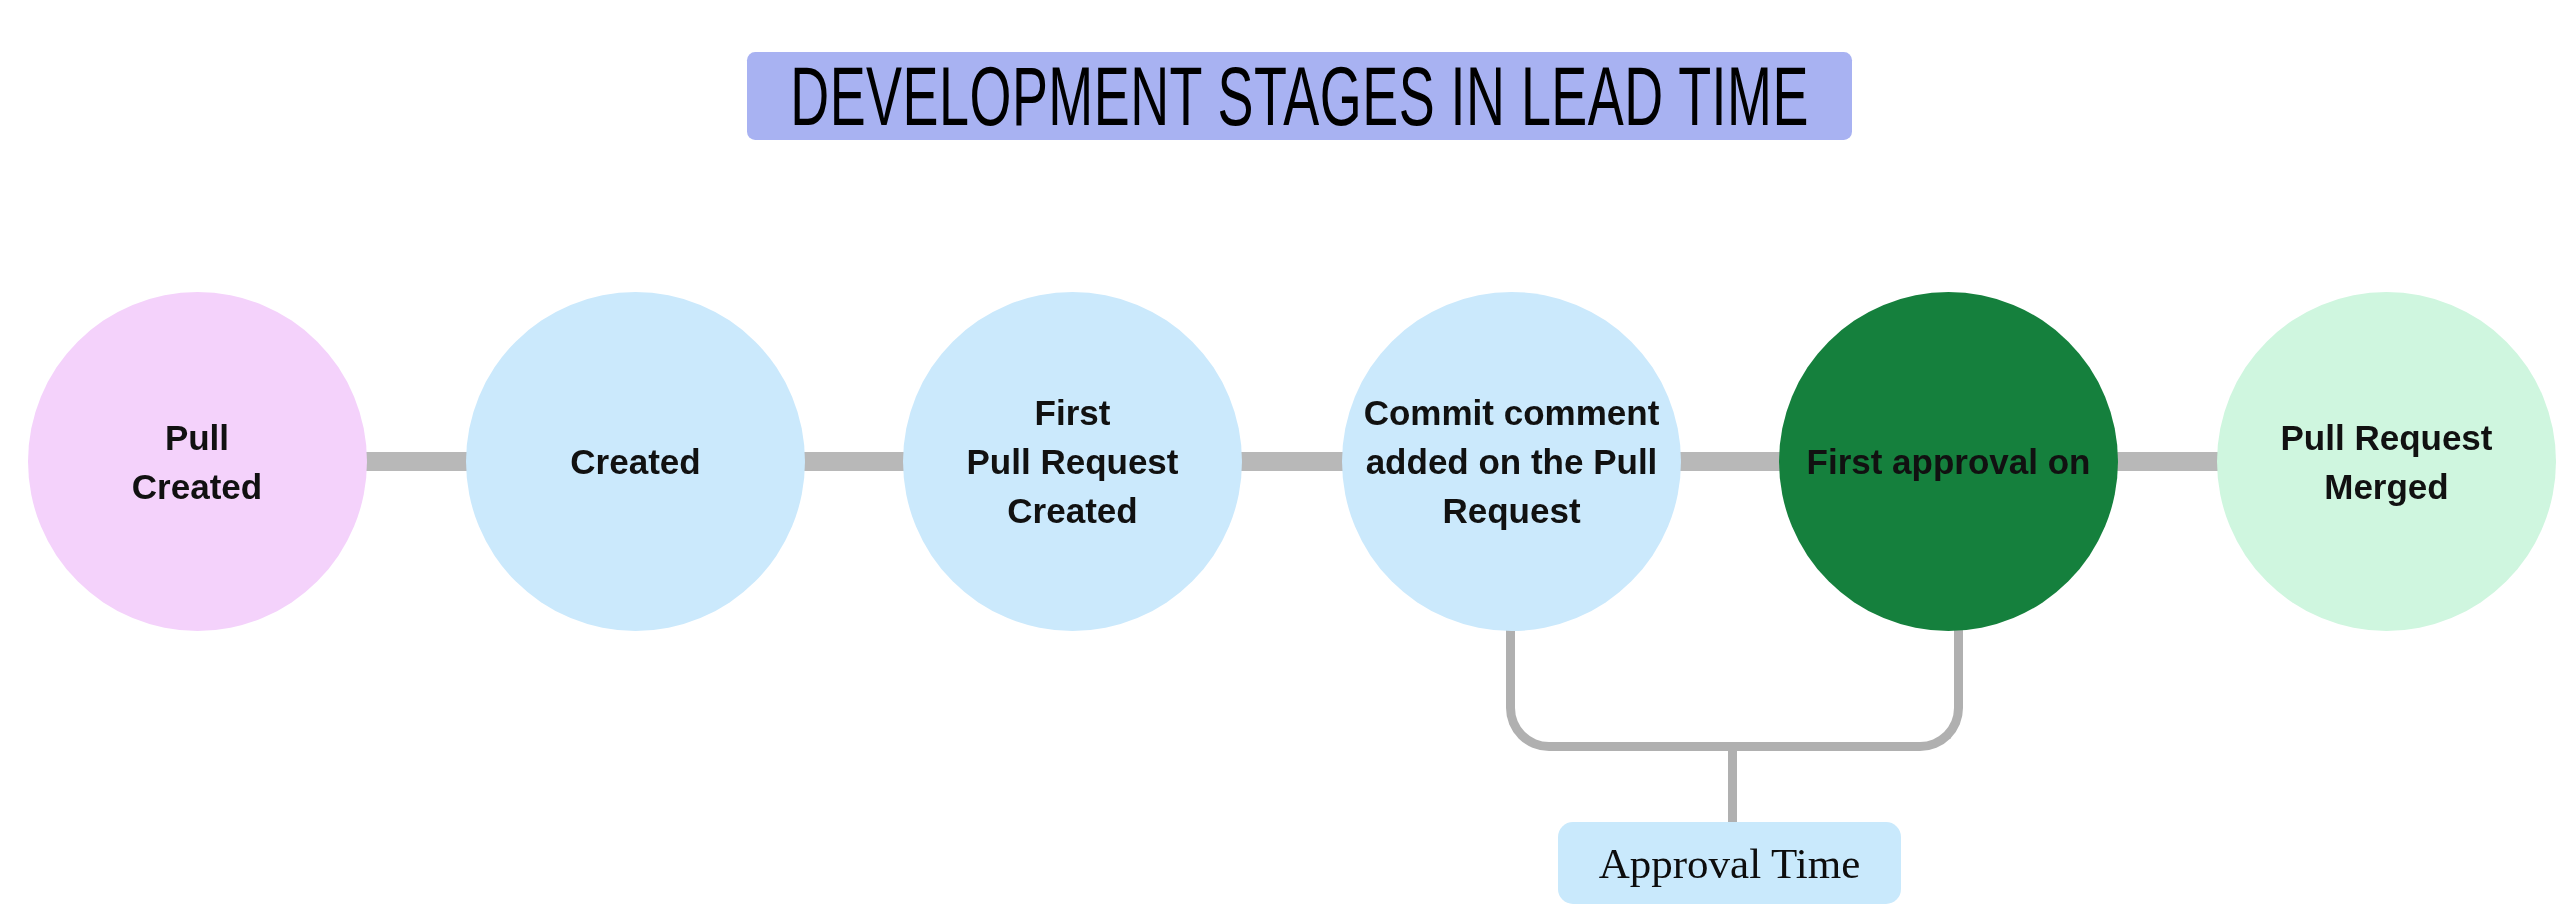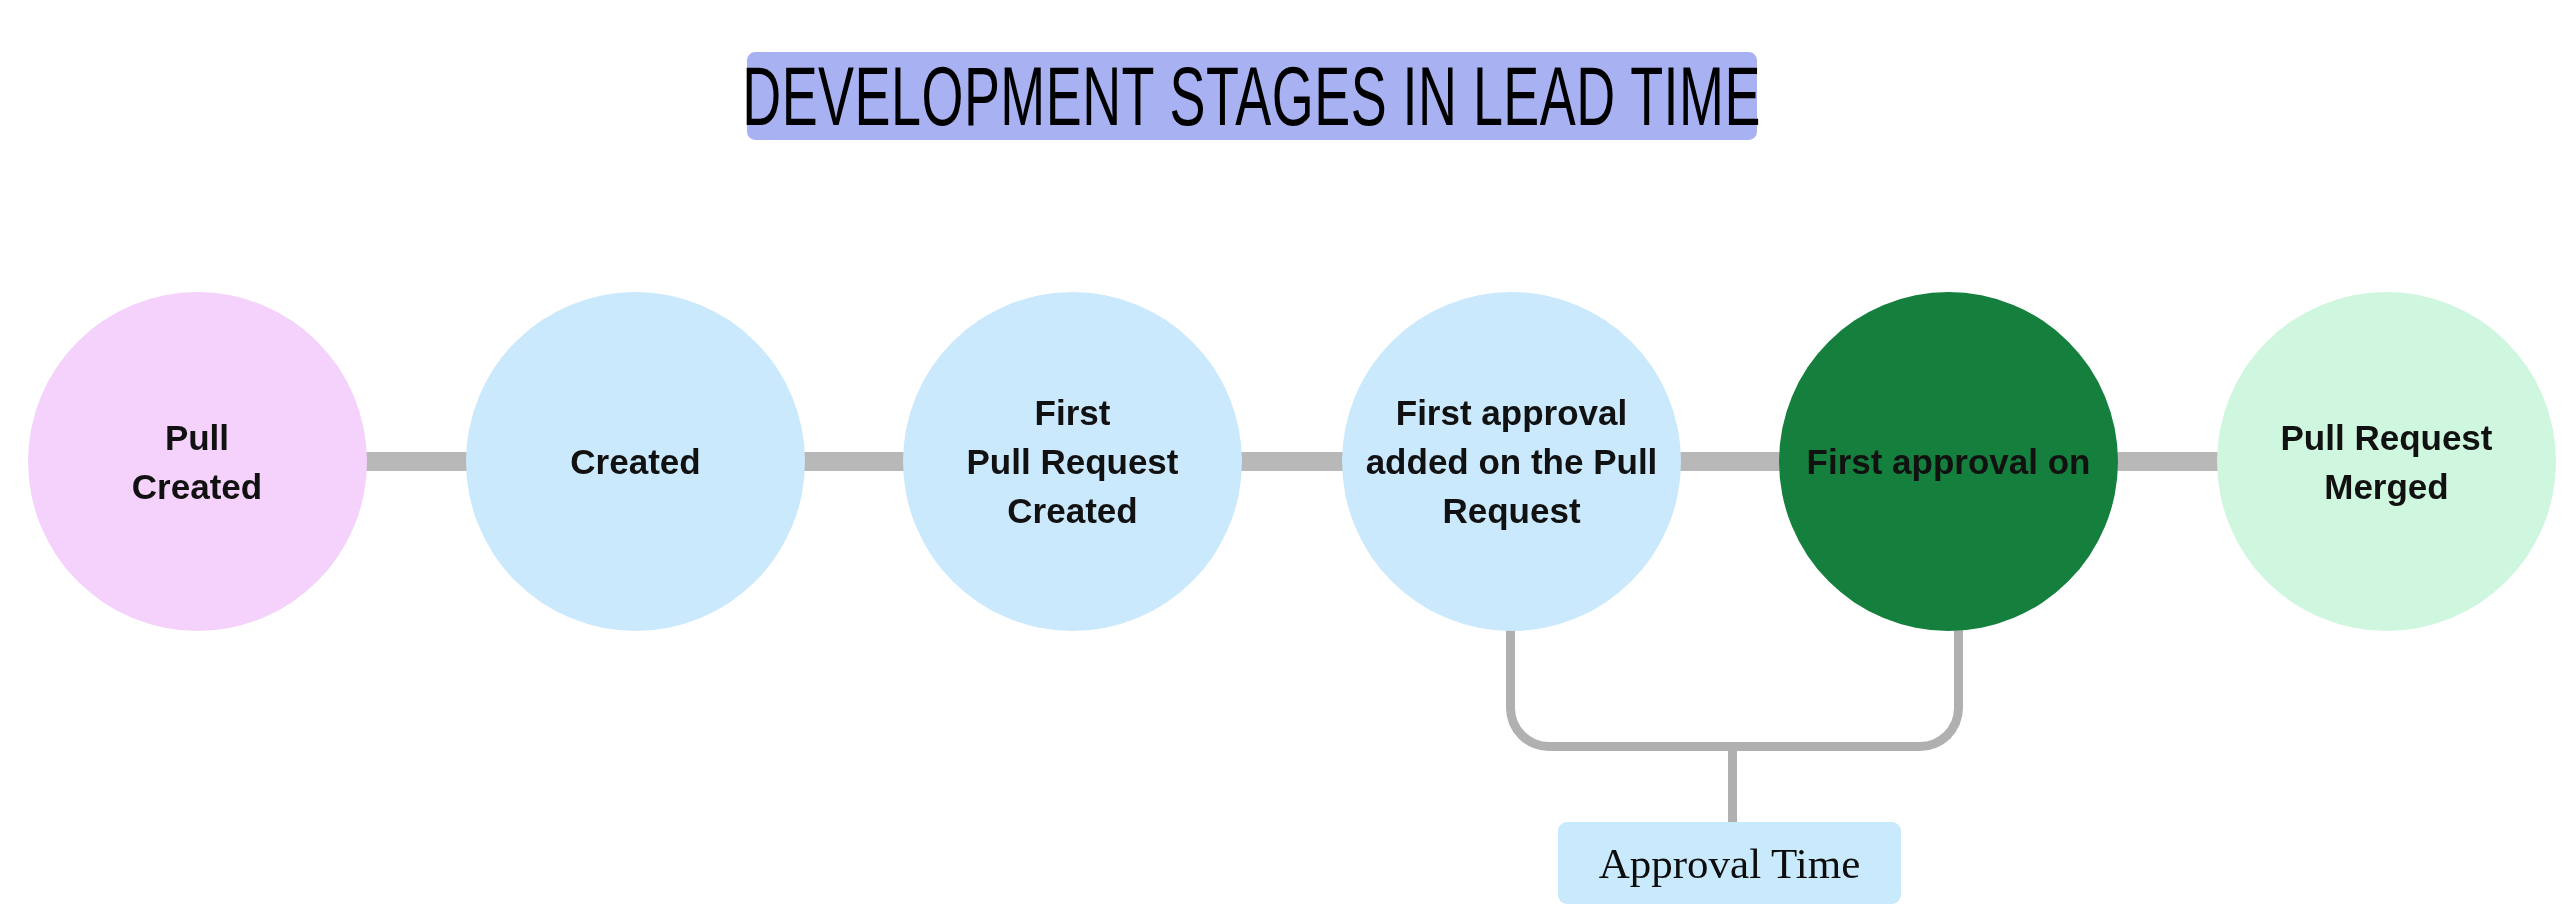--- a/index.html
+++ b/index.html
@@ -16,21 +16,21 @@
     width: 2576px;
     height: 923px;
     background: #ffffff;
   }
 
   
   .title-bar {
     position: absolute;
     left: 747px;
     top: 52px;
-    width: 1010px;
+    width: 1105px;
     height: 88px;
     background: #a8b2f2;
     border-radius: 8.2px;
     display: flex;
     align-items: center;
     justify-content: center;
   }
   .title-text {
     font-size: 77px;
     font-weight: 400;
@@ -103,21 +103,21 @@
     background: #b0b0b0;
     z-index: 1;
   }
   .annotation-box {
     position: absolute;
     left: 1558px;
     top: 822px;
     width: 343px;
     height: 82px;
     background: #c9e9fc;
-    border-radius: 9px;
+    border-radius: 15px;
     display: flex;
     align-items: center;
     justify-content: center;
     z-index: 2;
   }
   .annotation-text {
     font-family: cursive;
     font-size: 43px;
     color: #0d0d0d;
     white-space: nowrap;
@@ -150,21 +150,21 @@
   <div class="circle c3" style="background: rgb(203, 233, 252);">
     <div class="lbl">
       <span>First</span>
       <span>Pull Request</span>
       <span>Created</span>
     </div>
   </div>
 
   <div class="circle c4" style="background: rgb(203, 233, 252);">
     <div class="lbl">
-      <span>First approval</span>
+      <span>Commit comment</span>
       <span>added on the Pull</span>
       <span>Request</span>
     </div>
   </div>
 
   <div class="circle c5" style="background: #15803d;">
     <div class="lbl">
       <span>First approval on</span>
     </div>
   </div>

